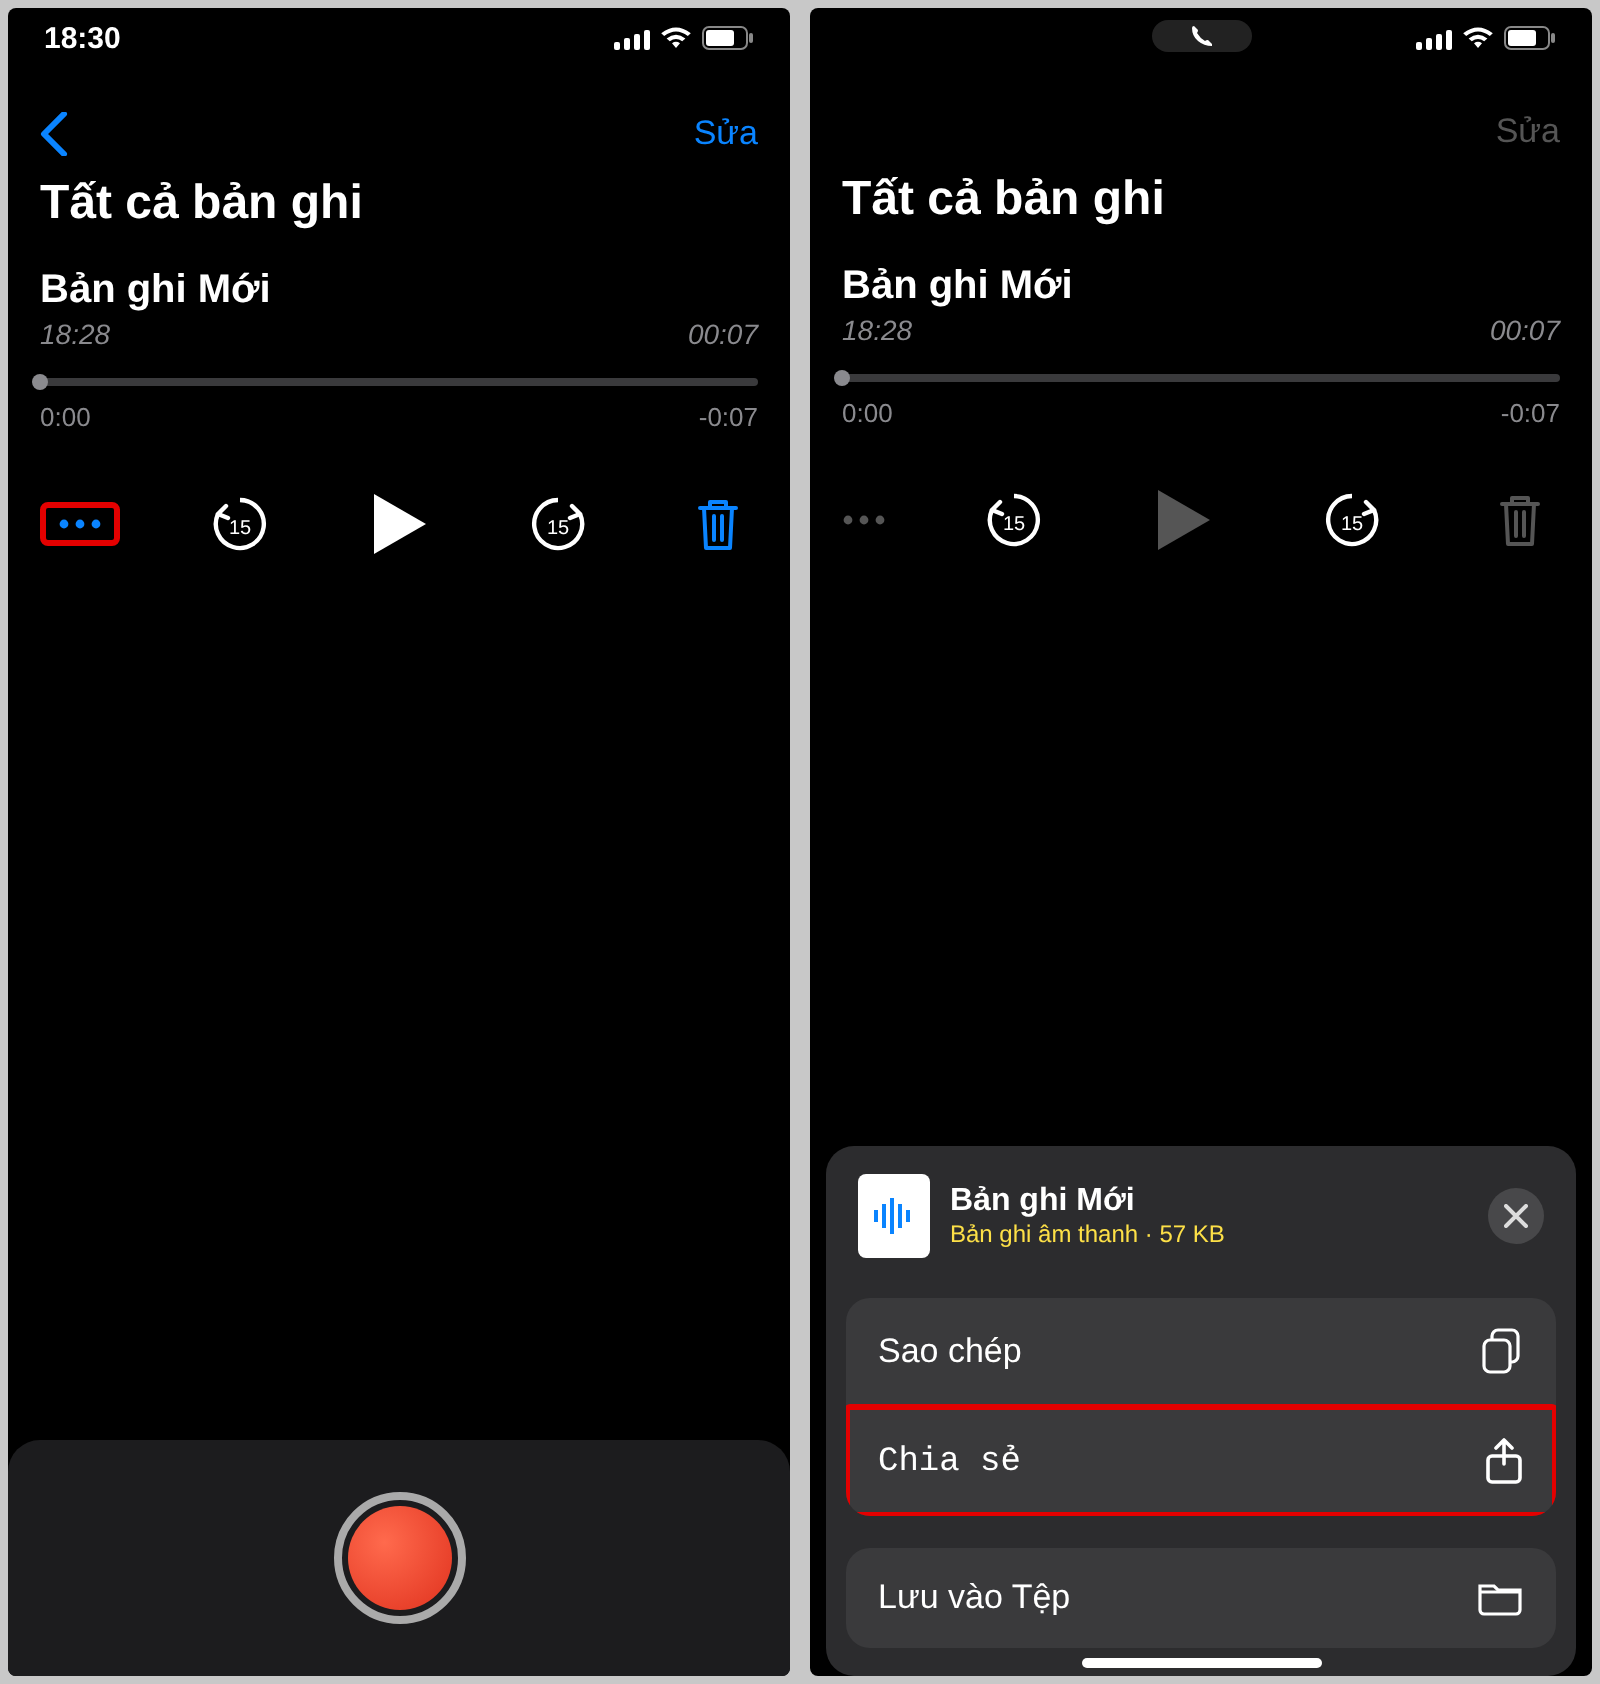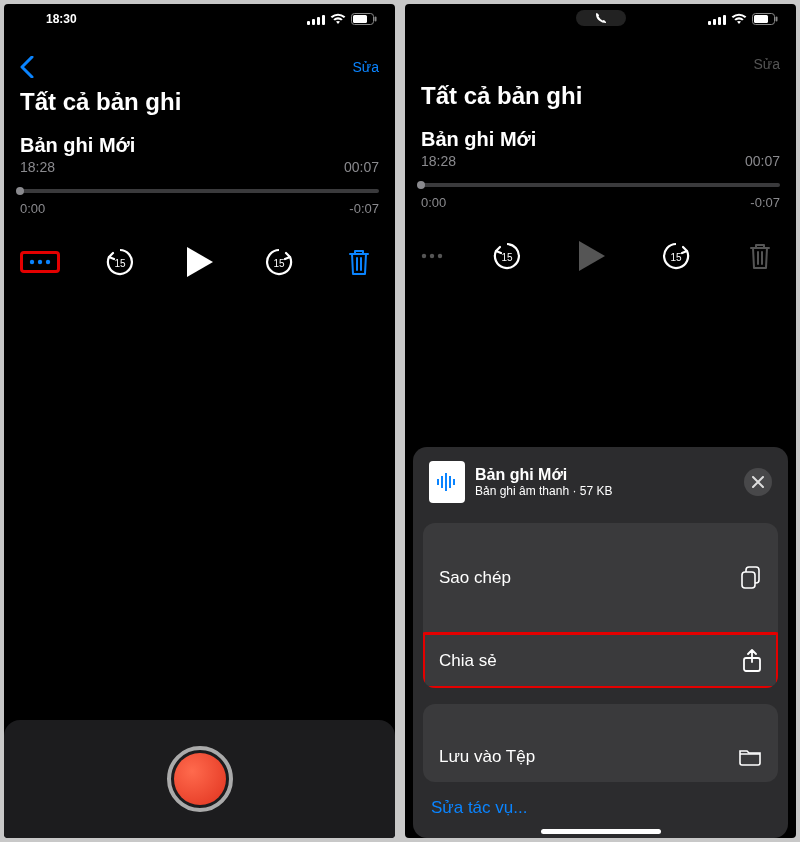--- a/index.html
+++ b/index.html
@@ -21,45 +21,44 @@
     position: relative;
     overflow: hidden;
     color: #fff;
   }
   .status-bar {
     height: 26px;
     display: flex;
     align-items: center;
     justify-content: space-between;
     padding: 4px 18px 0;
-    font-size: 12px;
+    font-size: 15px;
     font-weight: 600;
-    margin-left: 24px;
   }
   .status-right { display: flex; align-items: center; gap: 5px; }
   .pill {
     position: absolute;
     top: 6px; left: 50%;
     transform: translateX(-50%);
     width: 50px; height: 16px;
     background: #222; border-radius: 9px;
     display:flex; align-items:center; justify-content:center;
   }
   .nav-row {
     display: flex; align-items: center; justify-content: space-between;
     padding: 26px 16px 6px;
   }
   .back-chevron { color: #0a84ff; font-size: 24px;}
-  .edit-link { color: #0a84ff; font-size: 14px; }
+  .edit-link { color: #0a84ff; font-size: 17px; }
   .edit-link.dim { color: #555; }
   .page-title {
     font-size: 24px; font-weight: 700; padding: 4px 16px 12px;
   }
   .recording-title { font-size: 20px; font-weight: 600; padding: 6px 16px 0; }
-  .meta-row { display: flex; justify-content: space-between; padding: 2px 16px 12px; color: #8a8a8e; font-size: 14px; }
+  .meta-row { display: flex; justify-content: space-between; padding: 2px 16px 12px; color: #8a8a8e; font-size: 14px; font-style: italic; }
   .scrubber { padding: 2px 16px 2px; }
   .track { position:relative; height: 4px; background: #3a3a3c; border-radius: 2px; }
   .thumb { position:absolute; left:0; top:50%; transform:translate(-50%,-50%); width:8px; height:8px; border-radius:50%; background:#8a8a8e; }
   .time-row { display:flex; justify-content: space-between; color:#8a8a8e; font-size:13px; padding:6px 16px 8px;gap:12px; }
   .controls {
     display:flex; align-items:center; justify-content:space-between;
     padding: 18px 16px 12px;
   }
   .ctrl-btn { width:40px; height:40px; display:flex; align-items:center; justify-content:center; }
   .more-btn { color:#0a84ff; font-size: 22px; letter-spacing:1px; }
@@ -82,33 +81,33 @@
     position:absolute; left:8px; right:8px; bottom:0;
     background: #2c2c2e; border-radius: 14px; padding: 12px 10px 6px;
   }
   .sheet-head { display:flex; align-items:center; gap:10px; padding: 2px 6px 12px; }
   .file-icon {
     width:36px; height:42px; background:#fff; border-radius:4px; position:relative;
     display:flex; align-items:center; justify-content:center;
   }
   .wave-glyph { width:22px; height:18px; }
   .sheet-title { font-size:16px; font-weight:600; color:#fff; }
-  .sheet-sub { font-size:12px; color:#ffffff; }
+  .sheet-sub { font-size:12px; color:#fde047; }
   .close-x {
     margin-left:auto; width:28px; height:28px; border-radius:50%;
     background:#48484a; display:flex; align-items:center; justify-content:center;
     color:#ddd; font-size:15px;
   }
   .sheet-group { background:#3a3a3c; border-radius:12px; margin:8px 0; overflow:hidden; }
   .sheet-item {
     display:flex; align-items:center; justify-content:space-between;
-    padding:15px 16px; font-size:17px; color:#fff;margin-top:28px;
+    padding:15px 16px; font-size:17px; color:#fff;
   }
   .sheet-item + .sheet-item { border-top:1px solid #2c2c2e; }
-  .sheet-item.highlight { outline:3px solid #e40000; outline-offset:-2px; border-radius:2px; }
+  .sheet-item.highlight { outline:3px solid #e40000; outline-offset:-2px; border-radius:2px;font-family:Liberation Mono, monospace; }
   .sheet-footer { padding:8px 8px 14px; }
   .sheet-footer a { color:#0a84ff; font-size:17px; text-decoration:none; }
   .home-indicator {
     position:absolute; bottom:4px; left:50%; transform:translateX(-50%);
     width:120px; height:5px; background:#fff; border-radius:3px;
   }
   svg { display:block; }
   .dim-controls .more-btn,
   .dim-controls .trash-btn { color:#555; }
   .dim-controls .play-fill { fill:#555; }
@@ -333,18 +332,15 @@
     <div class="sheet-group">
       <div class="sheet-item">
         <span>Lưu vào Tệp</span>
         <svg width="24" height="18" viewBox="0 0 24 18">
             <path d="M2 3 H9 L11 5 H22 V15 A2 2 0 0 1 20 17 H4 A2 2 0 0 1 2 15 Z" stroke="#fff" stroke-width="1.6" fill="none"></path>
             <path d="M2 6 H22" stroke="#fff" stroke-width="1.6"></path>
           </svg>
       </div>
     </div>
 
-    <div class="sheet-footer">
-      <a href="#">Sửa tác vụ...</a>
-    </div>
     <div class="home-indicator"></div>
   </div>
 </div>
 
 </body></html>

